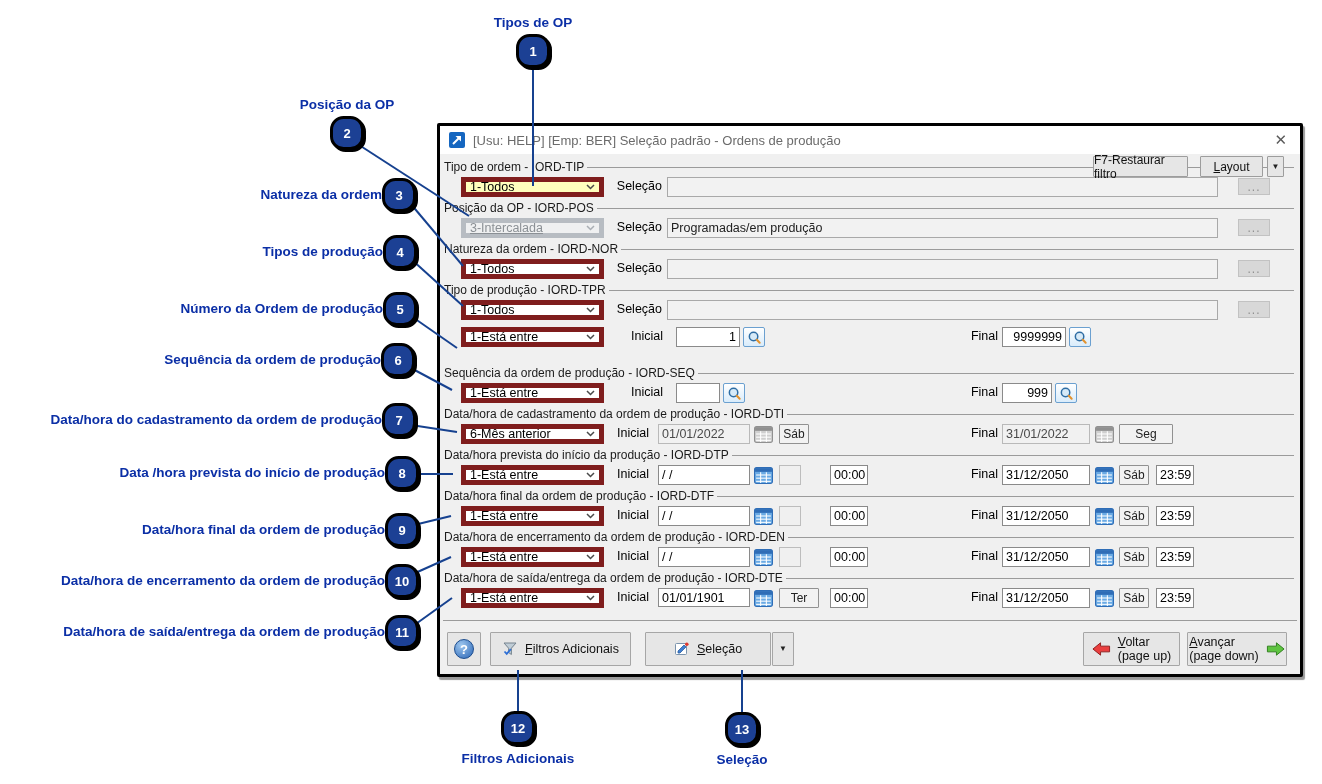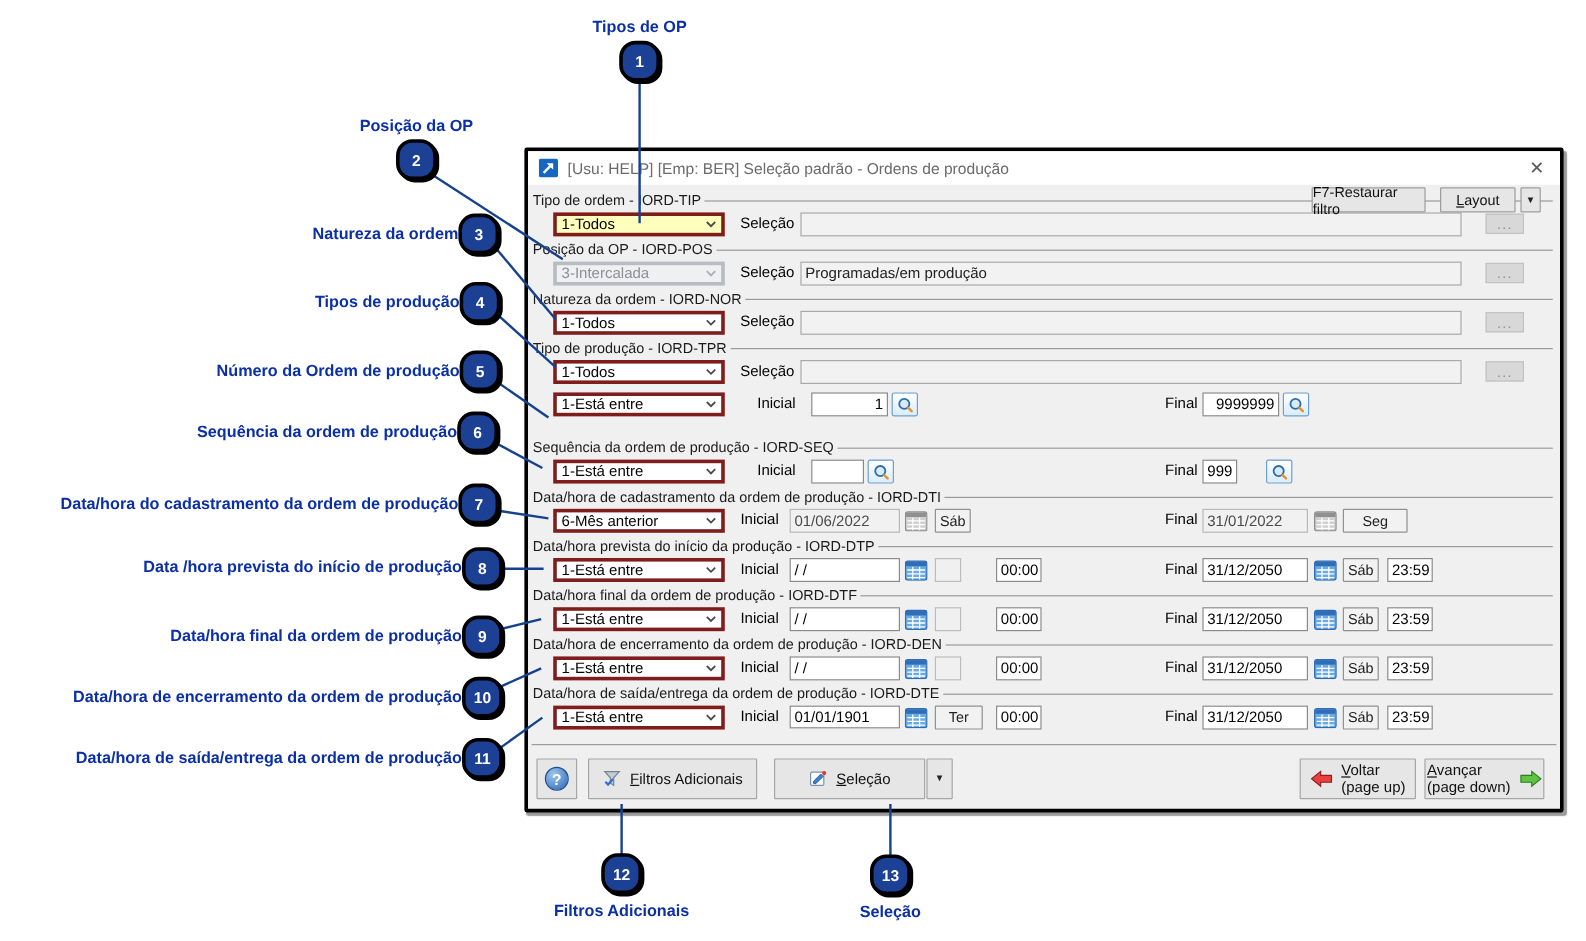--- a/index.html
+++ b/index.html
@@ -17,21 +17,21 @@
     border:3px solid #000;border-radius:2px;box-shadow:2px 3px 1px rgba(0,0,0,.4);z-index:1}
   #titlebar{position:absolute;left:0;top:0;right:0;height:28px;background:#fff;display:flex;align-items:center;padding:0 9px;gap:8px;box-sizing:border-box}
   .wtitle{font-size:13px;color:#6b6b6b;flex:1;white-space:nowrap;overflow:hidden}
   .wclose{font-size:15px;color:#5a5a5a;cursor:default;padding:0 4px}
   #groups{position:absolute;left:0;top:34px;right:0}
   .group{position:relative;height:41px}
   .group-head{display:flex;align-items:center;height:14px;padding-left:4px}
   .group-title{font-size:12px;color:#1b1b1b;white-space:nowrap}
   .group-line{flex:1;height:1px;background:#9b9b9b;margin:0 6px 0 3px}
   .group-row{position:relative;height:25px;margin-top:1px}
-  .combo{position:absolute;display:flex;align-items:stretch;background:#fff;border:3px solid #7f1d1d;box-sizing:border-box}
+  .combo{position:absolute;display:flex;align-items:stretch;background:#fff;border:5px solid #7f1d1d;box-sizing:border-box}
   .combo.hl{background:#ffffbd}
   .combo.dis{background:#eff0f1;border-color:#b7bcc2;color:#8b9095}
   .combo-text{flex:1;font-size:12.5px;padding:2px 4px;white-space:nowrap;overflow:hidden;align-self:center}
   .combo-arr{width:17px;display:flex;align-items:center;justify-content:center}
   .lbl{position:absolute;font-size:12.5px;color:#000;text-align:right;top:4px;white-space:nowrap}
   .field{position:absolute;height:20px;background:#fff;border:1px solid #8a8a8a;font-size:12.5px;color:#000;
     padding:0 3px;display:flex;align-items:center;box-sizing:border-box;white-space:nowrap;overflow:hidden}
   .field.num{justify-content:flex-end}
   .field.dis{background:#f1f1f1;border-color:#b9b9b9;color:#4a4a4a}
   .field.selfield{background:#f2f2f2;border-color:#a9a9a9;color:#222}
@@ -96,21 +96,21 @@
             <div class="field selfield" style="left: 227px; top: 2px; width: 551px; height: 20px;"></div>
             <div class="btn-ellipsis" style="left: 798px; top: 3px; width: 32px; height: 17px;">...</div>
           </div>
         </div>
         <div class="group">
           <div class="group-head">
             <span class="group-title">Posição da OP - IORD-POS</span>
             <span class="group-line"></span>
           </div>
           <div class="group-row">
-            <div class="combo dis" style="left: 21px; top: 2px; width: 143px; height: 20px;">
+            <div class="combo dis" style="left: 21px; top: 2px; width: 143px; height: 20px; text-decoration: underline;">
               <span class="combo-text">3-Intercalada</span>
               <span class="combo-arr">
                 <svg width="9" height="6" viewBox="0 0 9 6">
                   <polyline points="1,1 4.5,4.5 8,1" fill="none" stroke="#a9aeb4" stroke-width="1.5"></polyline>
                 </svg>
               </span>
             </div>
             <span class="lbl" style="left: 158px; width: 64px;">Seleção</span>
             <div class="field selfield" style="left: 227px; top: 2px; width: 551px; height: 20px;">Programadas/em produção</div>
             <div class="btn-ellipsis" style="left: 798px; top: 3px; width: 32px; height: 17px;">...</div>
@@ -204,21 +204,21 @@
             <div class="field num" style="left: 236px; top: 2px; width: 44px; height: 20px;"></div>
             <div class="btn-mag" style="left: 283px; top: 2px; width: 22px; height: 20px;">
               <span class="ic">
                 <svg width="15" height="15" viewBox="0 0 16 16">
                   <circle cx="7" cy="7" r="4.5" fill="#d6eaf8" stroke="#2e6da4" stroke-width="1.6"></circle>
                   <line x1="10.5" y1="10.5" x2="13.5" y2="13.5" stroke="#e2922e" stroke-width="2.2" stroke-linecap="round"></line>
                 </svg>
               </span>
             </div>
             <span class="lbl" style="left: 520px; width: 38px;">Final</span>
-            <div class="field num" style="left: 562px; top: 2px; width: 29px; height: 20px;">999</div>
+            <div class="field num" style="left: 562px; top: 2px; width: 50px; height: 20px;">999</div>
             <div class="btn-mag" style="left: 615px; top: 2px; width: 22px; height: 20px;">
               <span class="ic">
                 <svg width="15" height="15" viewBox="0 0 16 16">
                   <circle cx="7" cy="7" r="4.5" fill="#d6eaf8" stroke="#2e6da4" stroke-width="1.6"></circle>
                   <line x1="10.5" y1="10.5" x2="13.5" y2="13.5" stroke="#e2922e" stroke-width="2.2" stroke-linecap="round"></line>
                 </svg>
               </span>
             </div>
           </div>
         </div>
@@ -230,21 +230,21 @@
           <div class="group-row">
             <div class="combo" style="left: 21px; top: 2px; width: 143px; height: 20px;">
               <span class="combo-text">6-Mês anterior</span>
               <span class="combo-arr">
                 <svg width="9" height="6" viewBox="0 0 9 6">
                   <polyline points="1,1 4.5,4.5 8,1" fill="none" stroke="#4a4a4a" stroke-width="1.5"></polyline>
                 </svg>
               </span>
             </div>
             <span class="lbl" style="left: 136px; width: 73px;">Inicial</span>
-            <div class="field dis" style="left: 218px; top: 2px; width: 92px; height: 20px;">01/06/2022</div>
+            <div class="field dis" style="left: 218px; top: 2px; width: 92px; height: 20px;">01/01/2022</div>
             <div class="btn-cal" style="left: 313px; top: 2px; width: 21px; height: 20px;">
               <span class="ic">
                 <svg width="19" height="18" viewBox="0 0 18 17">
                   <rect x="0.5" y="1.5" width="17" height="15" rx="2" fill="#cfcfcf" stroke="#909090"></rect>
                   <rect x="1" y="2" width="16" height="3.5" fill="#909090"></rect>
                   <g stroke="#fff">
                     <line x1="2" y1="8.5" x2="16" y2="8.5"></line>
                     <line x1="2" y1="11.5" x2="16" y2="11.5"></line>
                     <line x1="2" y1="14.5" x2="16" y2="14.5"></line>
                     <line x1="6.3" y1="6" x2="6.3" y2="16"></line>

